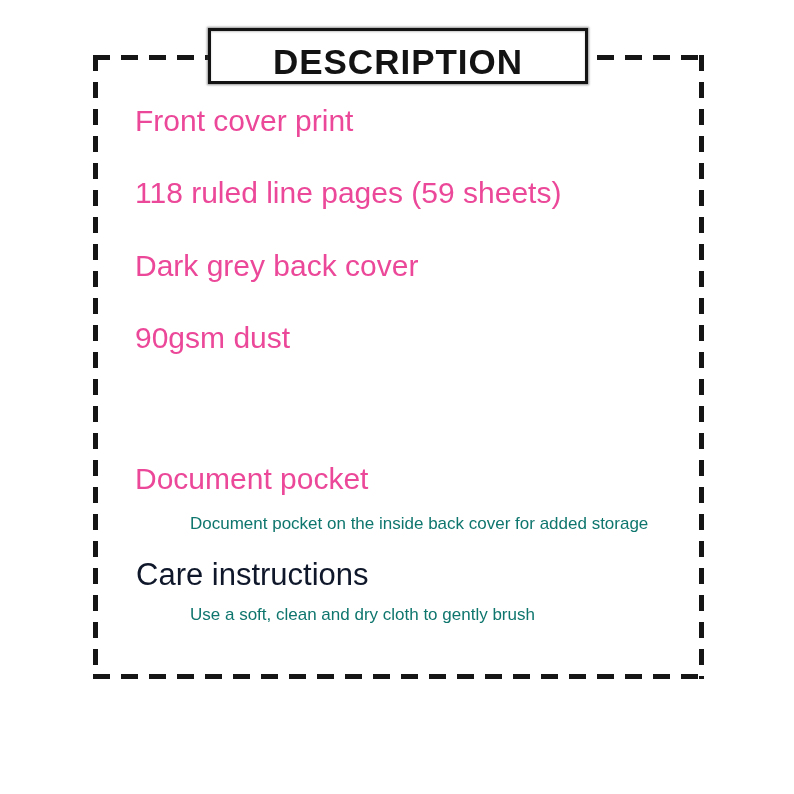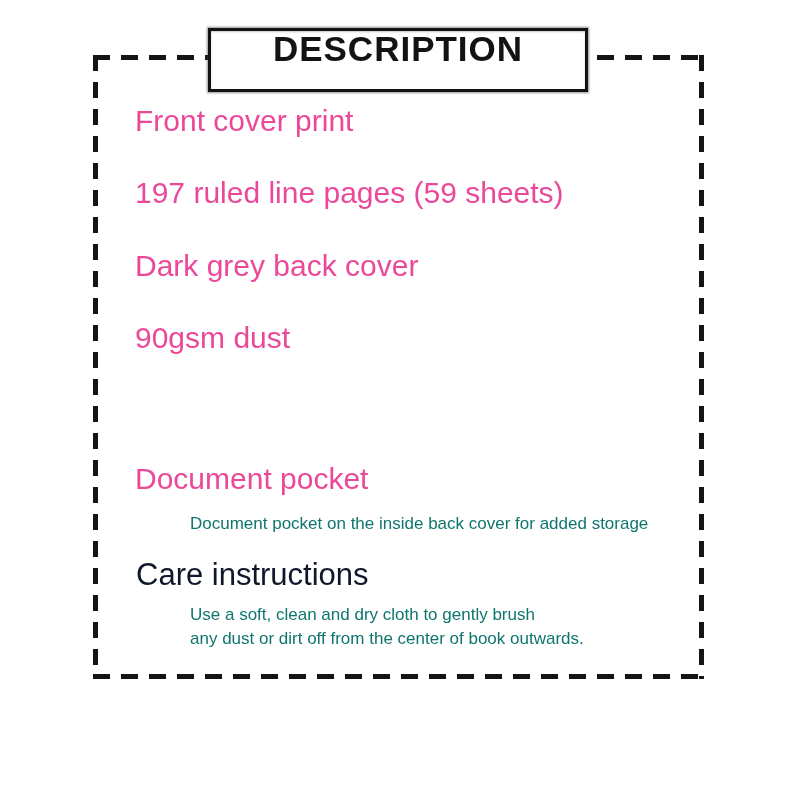--- a/index.html
+++ b/index.html
@@ -29,27 +29,27 @@
   #dash-bottom { left: 93px;  top: 674px; width: 611px; }
   #dash-left   { left: 93px;  top: 55px;  height: 624px; }
   #dash-right  { left: 699px; top: 55px;  height: 624px; }
 
   
   #title-box {
     position: absolute;
     left: 208px;
     top: 28px;
     width: 380px;
-    height: 64px;
+    height: 56px;
     background: #ffffff;
     border: 3px solid #131313;
     box-shadow: 0 0 2px 1px rgba(60,60,60,0.55), inset 0 1px 2px rgba(90,90,90,0.35);
     box-sizing: border-box;
     display: flex;
-    align-items: flex-start;
+    align-items: flex-end;
     justify-content: center;
     z-index: 2;
   }
   #title-box .title-text {
     font-size: 35px;
     font-weight: bold;
     letter-spacing: 1px;
     color: #131313;
     line-height: 1;
     padding-bottom: 2px;
@@ -101,26 +101,25 @@
   <div id="dash-top" class="dash-h"></div>
   <div id="dash-bottom" class="dash-h"></div>
   <div id="dash-left" class="dash-v"></div>
   <div id="dash-right" class="dash-v"></div>
 
   <div id="title-box">
     <span class="title-text">DESCRIPTION</span>
   </div>
 
   <div id="feature-0" class="feature">Front cover print</div>
-  <div id="feature-1" class="feature">197 ruled line pages (59 sheets)</div>
+  <div id="feature-1" class="feature">118 ruled line pages (59 sheets)</div>
   <div id="feature-2" class="feature">Dark grey back cover</div>
   <div id="feature-3" class="feature">90gsm dust</div>
   <div id="feature-5" class="feature">Document pocket</div>
 
   <div id="pocket-note" class="note">Document pocket on the inside back cover for added storage</div>
 
   <div id="care-heading" style="color: #0f172a;">Care instructions</div>
   <div id="care-note" class="note">
     <div>Use a soft, clean and dry cloth to gently brush</div>
-    <div>any dust or dirt off from the center of book outwards.</div>
   </div>
 
 </div>
 
 </body></html>

